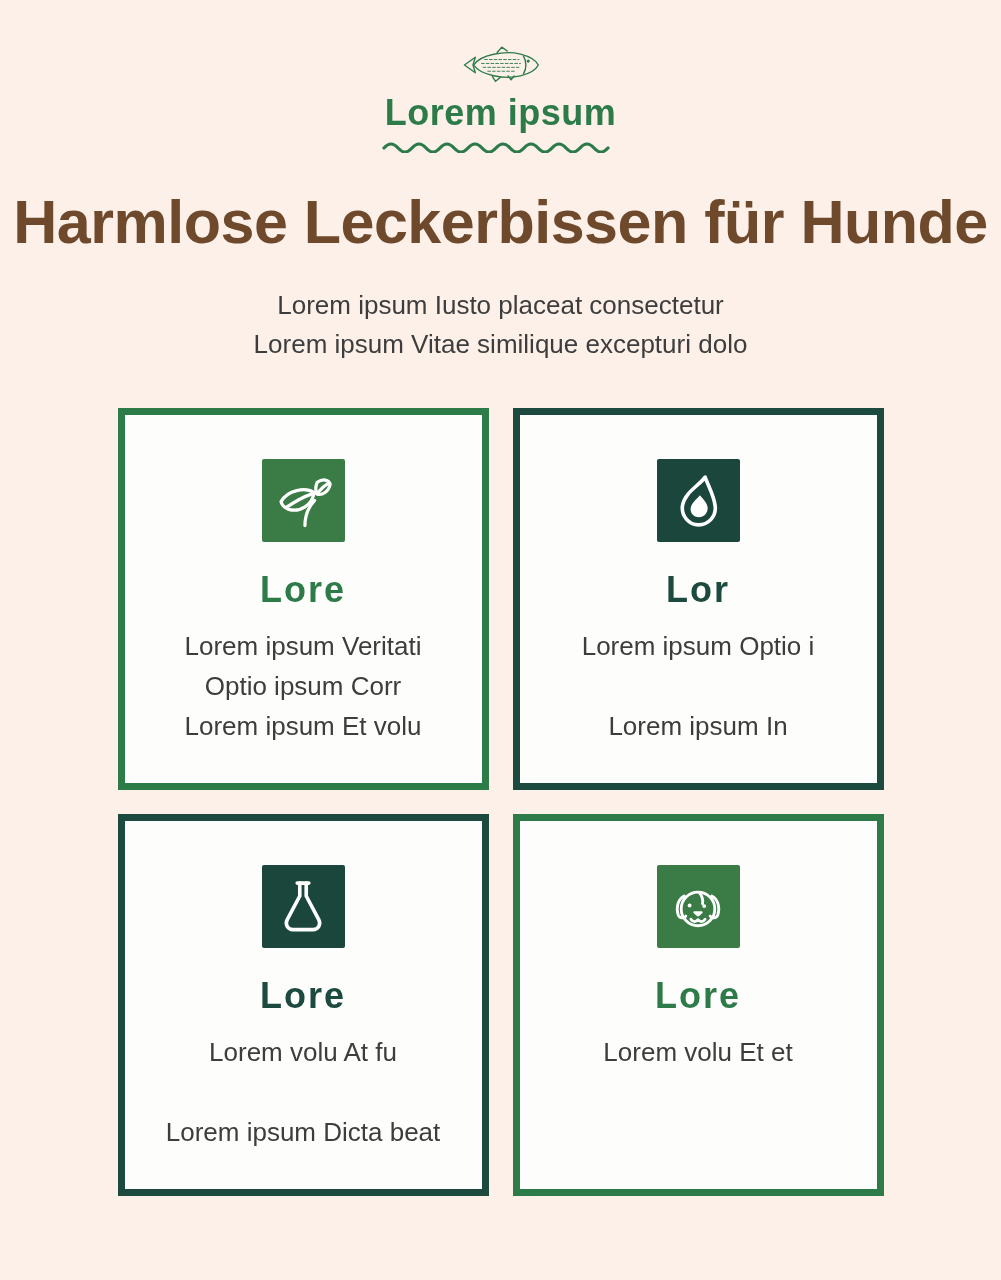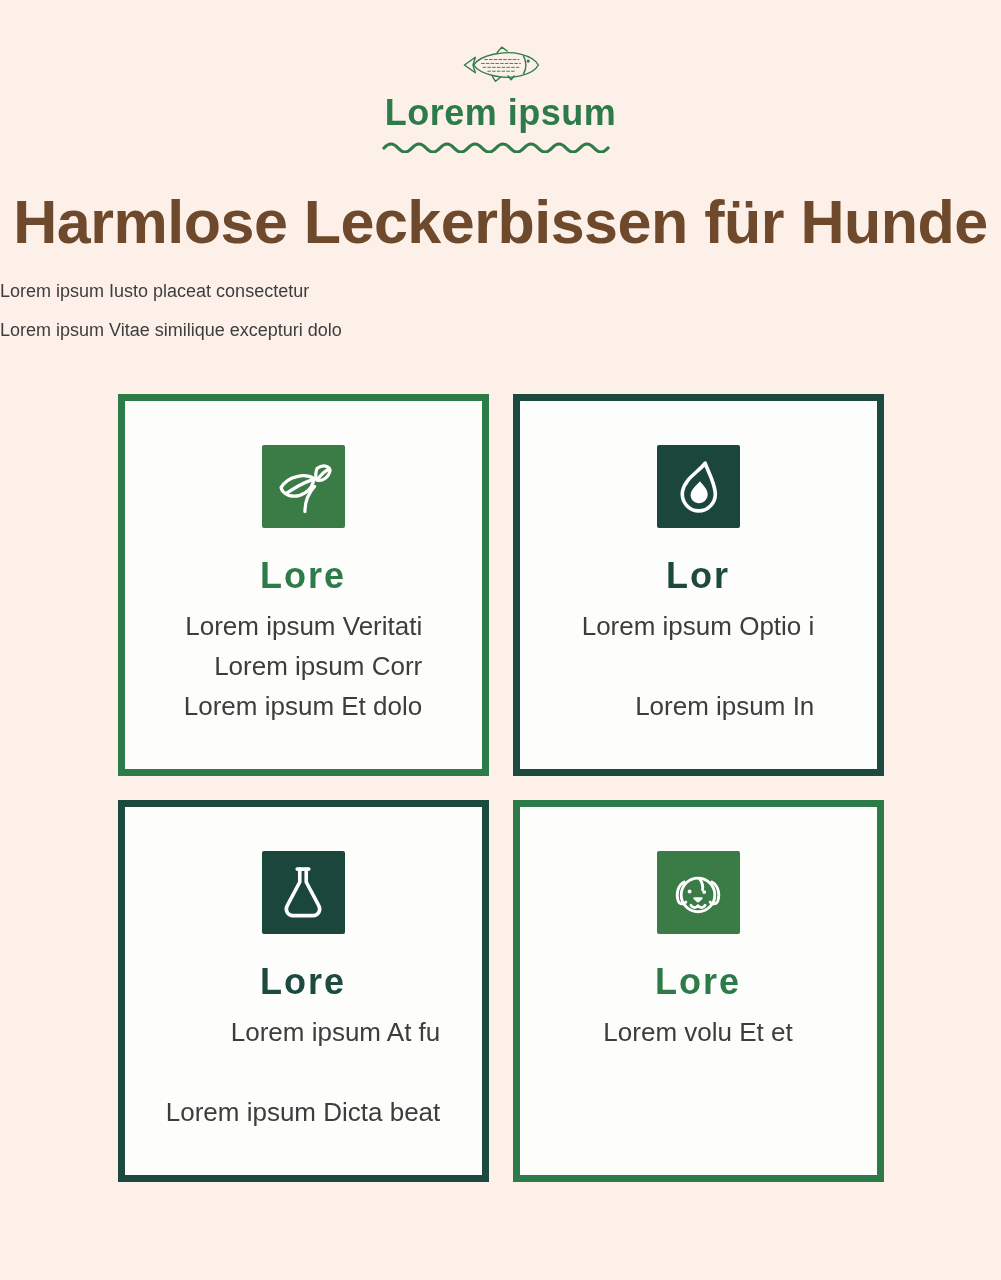--- a/index.html
+++ b/index.html
@@ -22,41 +22,41 @@
     color:var(--brand);
     text-align:center;
   }
   .wavy{display:block;margin:4px auto 0;width:240px;height:15px;}
 
   
   h1.main-heading{
     margin-top:36px;text-align:center;font-size:61px;font-weight:bold;
     letter-spacing:-.5px;color:var(--brown);line-height:1.1;
   }
-  .subtitle{margin-top:16px;text-align:left;font-size:18px;line-height:39px;color:var(--text);}
+  .subtitle{margin-top:30px;text-align:center;font-size:26px;line-height:39px;color:var(--text);}
 
   
   .grid{
     width:766px;margin:44px auto 0;display:grid;
     grid-template-columns:371px 371px;grid-auto-rows:382px;gap:24px 24px;
   }
   .card{
     background:var(--card-bg);border:7px solid var(--accent);
-    display:flex;flex-direction:column;align-items:center;text-align:right;
+    display:flex;flex-direction:column;align-items:center;text-align:center;
   }
   .icon-box{
     margin-top:44px;width:83px;height:83px;background:var(--icon-bg);
     border-radius:2px;display:flex;align-items:center;justify-content:center;
   }
   .icon-box svg{width:62px;height:62px;}
   .card-title{
     margin-top:30px;font-size:36px;font-weight:bold;letter-spacing:2px;
     color:var(--accent);line-height:1;
   }
-  .card-lines{margin-top:12px;font-size:26px;line-height:40px;color:var(--text);}
+  .card-lines{margin-top:18px;font-size:26px;line-height:40px;color:var(--text);}
 </style>
 </head>
 <body>
 
 <div class="page">
 
   <header class="brand-mark">
     <svg class="fish" viewBox="0 0 110 54" fill="none" stroke="currentColor" stroke-width="1.8" stroke-linecap="round" stroke-linejoin="round">
       <path d="M8,27 L22,17 L19,27 L22,37 Z"></path>
       <path d="M20,27 C28,14 60,8 80,13 C92,16 100,21 103,27 C100,33 92,38 80,41 C60,46 28,40 20,27 Z"></path>
@@ -93,22 +93,22 @@
           <path d="M25.5,43 C25.5,36 27,30 33,23.5"></path>
           <path d="M7,24.5 C12,15.5 26,13 32.5,17.5 C31.5,27 21.5,33 13,30.5 C9.5,29 7.5,27 7,24.5 Z"></path>
           <path d="M11,29 C17,25 25,20.5 31,18.5"></path>
           <path d="M35,9.5 C39.5,6.5 44,7.5 45,11 C44,16.5 39,20 34.5,18.5 C33.5,15 33.8,12 35,9.5 Z"></path>
           <path d="M36,17 C38.5,14 41.5,11.5 44,10"></path>
         </svg>
       </div>
       <h2 class="card-title">Lore</h2>
       <p class="card-lines">
         <span>Lorem ipsum Veritati</span><br>
-        <span>Lorem ipsum Corr</span><br>
-        <span>Lorem ipsum Et dolo</span>
+        <span>Optio ipsum Corr</span><br>
+        <span>Lorem ipsum Et volu</span>
       </p>
     </article>
 
     <article class="card" style="--accent: #1c4a3f; --icon-bg: #1b463c;">
       <div class="icon-box">
         <svg viewBox="0 0 48 48" fill="none" stroke="#ffffff" stroke-width="2.8" stroke-linecap="round" stroke-linejoin="round">
           <path d="M29.5,5.5 C25,12 13.5,17.5 12,27.5 C10.8,35.5 17,42.5 24.5,42.5 C32,42.5 38.2,36 37.3,28 C36.4,19.5 32,12.5 29.5,5.5 Z"></path>
           <path d="M25.5,19.5 C28.5,23 31.5,26 31.5,29.5 C31.5,33.9 28.4,36.5 24.8,36.5 C21.2,36.5 18,33.8 18.3,29.8 C18.6,25.8 22.5,23 25.5,19.5 Z" fill="#ffffff" stroke="none"></path>
         </svg>
       </div>
@@ -122,21 +122,21 @@
 
     <article class="card" style="--accent: #1c4a3f; --icon-bg: #1b463c;">
       <div class="icon-box">
         <svg viewBox="0 0 48 48" fill="none" stroke="#ffffff" stroke-width="2.8" stroke-linecap="round" stroke-linejoin="round">
           <path d="M19.5,5.5 H28.5"></path>
           <path d="M21.5,5.5 V15.5 L11.8,33.8 C9.9,37.4 12.1,41.5 16.2,41.5 H31.8 C35.9,41.5 38.1,37.4 36.2,33.8 L26.5,15.5 V5.5"></path>
         </svg>
       </div>
       <h2 class="card-title">Lore</h2>
       <p class="card-lines">
-        <span>Lorem ipsum At fu</span><br>
+        <span>Lorem volu At fu</span><br>
         <br>
         <span>Lorem ipsum Dicta beat</span>
       </p>
     </article>
 
     <article class="card" style="--accent: #2e7b4a; --icon-bg: #3a7b46;">
       <div class="icon-box">
         <svg viewBox="0 0 48 48" fill="none" stroke="#ffffff" stroke-width="2.2" stroke-linecap="round" stroke-linejoin="round">
           <circle cx="24" cy="25.5" r="13"></circle>
           <path d="M25,12.7 C27.5,16 28,19 27.5,21.5"></path>

